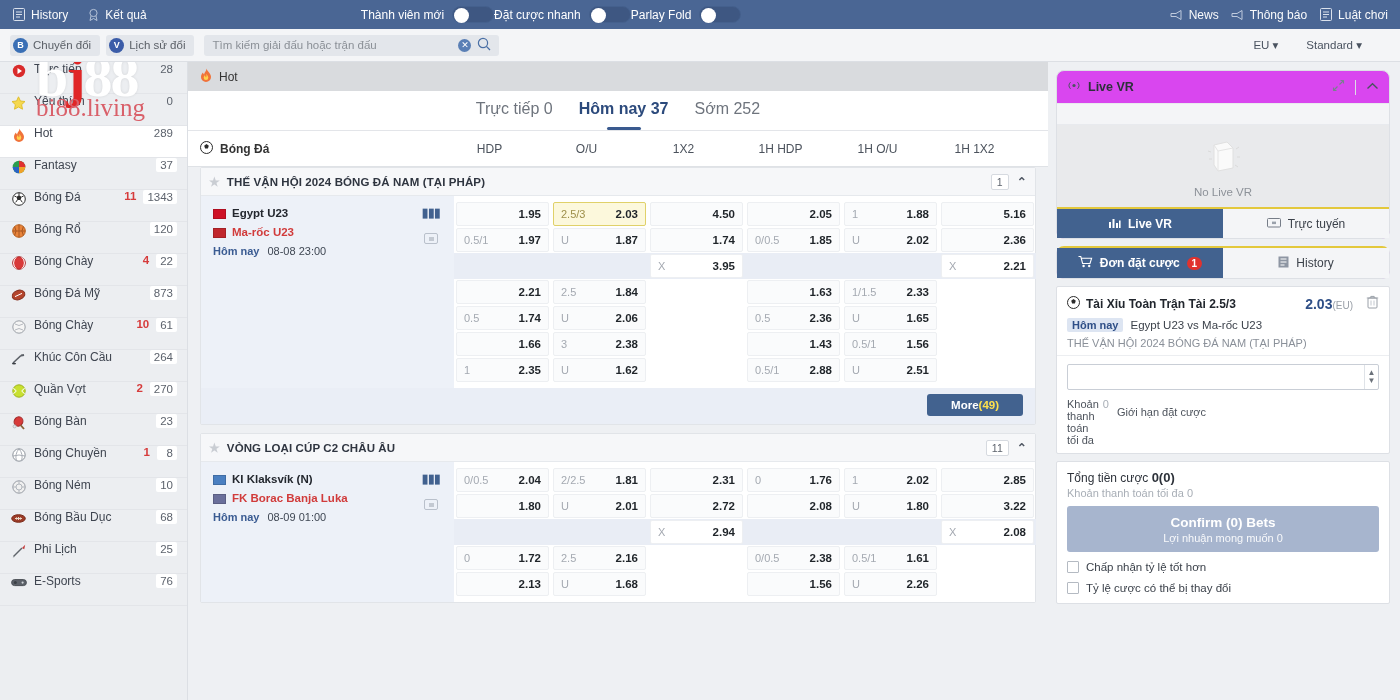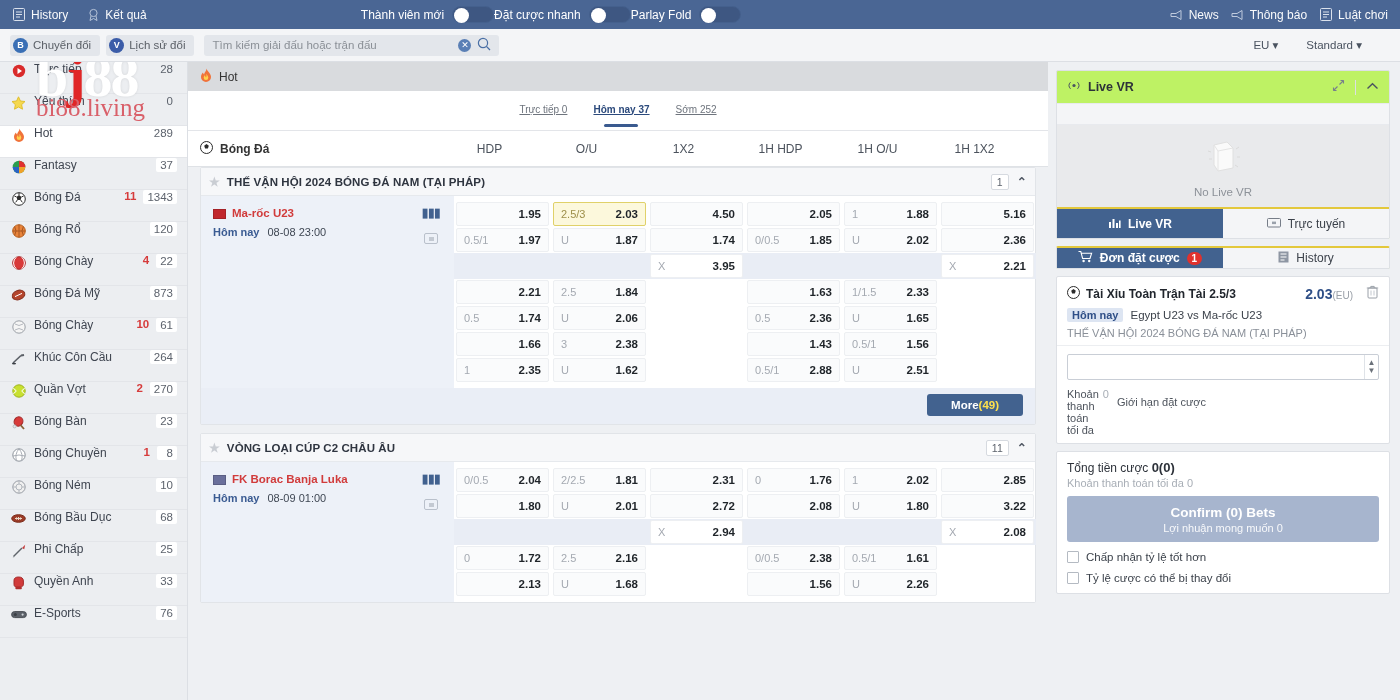--- a/index.html
+++ b/index.html
@@ -91,21 +91,21 @@
             text-shadow:0 0 3px rgba(0,0,0,.10);}
   .logo-bj .jred{ color:#e02626; }
   .logo-sub{ font-size:25px; color:#d9606a; margin-top:-12px; font-family:"Liberation Serif", serif;}
 
   
   .main { flex:1; display:flex; flex-direction:column; overflow:hidden; background:#eef0f3; }
   .hot-head{ height:29px; display:flex; align-items:center; padding:0 12px; gap:7px;
              background:#d9dbde; font-size:12px; color:#333; }
   .sub-tabs{ height:40px; background:#fff; display:flex; align-items:center; justify-content:center;
              gap:26px; border-bottom:1px solid #e3e5e9; position:relative;}
-  .sub-tab{ font-size:10px; color:#6e747d; cursor:pointer; padding-bottom:3px; position:relative;text-decoration:underline;}
+  .sub-tab{ font-size:16px; color:#6e747d; cursor:pointer; padding-bottom:3px; position:relative;}
   .sub-tab.active{ color:#2c4a7c; font-weight:bold; }
   .sub-tab.active::after{ content:""; position:absolute; left:50%; transform:translateX(-50%);
     bottom:-9px; width:34px; height:3px; background:#3a5a8f; border-radius:2px;}
 
   .mkt-head{
     height:36px; background:#fff; display:flex; align-items:center;
     border-bottom:1px solid #dfe2e6; font-size:12px; color:#4b525c;
   }
   .mkt-head .sportcell{ width:253px; display:flex; align-items:center; gap:7px; padding-left:12px; font-weight:bold; color:#333;}
   .mkt-head .mcol{ width:97px; text-align:center; }
@@ -162,33 +162,33 @@
 
   .more-bar{ background:#eaeef6; padding:6px 12px 8px 0; display:flex; justify-content:flex-end;}
   .more-btn{
     background:#42628f; color:#fff; border:none; border-radius:3px;
     font-family:inherit; font-size:11.5px; padding:5px 24px; cursor:pointer; font-weight:bold;
   }
   .more-btn .num{ color:#ffe14d; }
 
   
   .right { width:352px; flex:0 0 352px; padding:8px 10px 0 8px; overflow:hidden;}
-  .card{ background:#bef264; border:1px solid #dde0e5; border-radius:2px; margin-bottom:7px;}
+  .card{ background:#d946ef; border:1px solid #dde0e5; border-radius:8px; margin-bottom:7px;}
   .vr-head{ height:32px; display:flex; align-items:center; padding:0 10px; gap:7px; font-size:12.5px; font-weight:bold; color:#2d323a;}
   .vr-head .hr{ margin-left:auto; display:flex; align-items:center; gap:10px; color:#667;}
   .vr-head .divider{width:1px;height:15px;background:#dcdfe4;}
   .vr-strip{ height:22px; background:#f4f5f7; border-top:1px solid #e8eaee; border-bottom:1px solid #e8eaee;}
   .vr-body{ height:82px; background:#e9eaec; display:flex; flex-direction:column; align-items:center; justify-content:center; gap:4px;}
   .vr-body .novr{ font-size:11.5px; color:#8d9299;}
   .seg{ display:flex; border-top:2px solid #e3c83c;}
   .seg .sg{ flex:1; height:29px; display:flex; align-items:center; justify-content:center; gap:7px;
             font-size:12px; cursor:pointer; background:#f4f5f7; color:#3c424b; }
   .seg .sg.on{ background:#42628f; color:#fff; font-weight:bold; border-top:0;}
   .seg2{ display:flex; }
-  .seg2 .sg{ flex:1; height:20px; display:flex; align-items:center; justify-content:center; gap:7px;
+  .seg2 .sg{ flex:1; height:30px; display:flex; align-items:center; justify-content:center; gap:7px;
             font-size:12px; cursor:pointer; background:#f4f5f7; color:#3c424b; }
   .seg2 .sg.on{ background:#42628f; color:#fff; font-weight:bold;}
   .badge-n{ background:#e0322e; color:#fff; border-radius:9px; font-size:10px; padding:1px 5px; font-weight:bold;}
 
   .bet-card{ background:#fff; border:1px solid #dde0e5; border-radius:2px; margin-bottom:7px;}
   .bet-top{ padding:8px 10px 6px 10px; border-bottom:1px solid #eceef1;}
   .bet-l1{ display:flex; align-items:center; gap:6px;}
   .bet-title{ font-size:12px; font-weight:bold; color:#21262d;}
   .bet-odds{ margin-left:auto; font-size:14px; font-weight:bold; color:#2f4f87;}
   .bet-odds .eu{ font-size:10px; color:#9aa0a8; font-weight:normal;}
@@ -513,32 +513,22 @@
             <span class="sb-cnt">68</span>
           </div>
           <div class="sb-item">
             <span class="sicon">
               <svg width="14" height="14" viewBox="0 0 14 14">
                 <line x1="1.5" y1="12.5" x2="10" y2="4" stroke="#5f646b" stroke-width="1.5"></line>
                 <polygon points="10,4 13.2,0.8 12.2,5.2" fill="#c23a3a"></polygon>
                 <polygon points="1.5,12.5 0.7,13.3 2.3,13.3" fill="#7b8089"></polygon>
               </svg>
             </span>
-            <span class="sb-label">Phi Chấp</span>
+            <span class="sb-label">Phi Lịch</span>
             <span class="sb-cnt">25</span>
-          </div>
-          <div class="sb-item">
-            <span class="sicon">
-              <svg width="13" height="14" viewBox="0 0 13 14">
-                <path d="M2 4.2 C2 2 4 1 6.5 1 C9.6 1 11.4 2.4 11.4 5 L11.4 8.2 C11.4 10 10 11 8 11 L4.6 11 C3 11 2 10 2 8.4 Z" fill="#d13b3b" stroke="#a32b2b"></path>
-                <rect x="3.4" y="11" width="6.4" height="2.3" rx="0.8" fill="#b02e2e"></rect>
-              </svg>
-            </span>
-            <span class="sb-label">Quyền Anh</span>
-            <span class="sb-cnt">33</span>
           </div>
           <div class="sb-item">
             <span class="sicon">
               <svg width="16" height="11" viewBox="0 0 16 11">
                 <rect x="0.6" y="2.6" width="14.8" height="6" rx="3" fill="#5c6169" stroke="#4a4f56"></rect>
                 <circle cx="4.3" cy="5.6" r="1.5" fill="#3a3f45"></circle>
                 <circle cx="11.6" cy="5.6" r="1.1" fill="#cfd3d8"></circle>
               </svg>
             </span>
             <span class="sb-label">E-Sports</span>
@@ -591,20 +581,24 @@
             <div class="league-head">
               <span class="lg-star">★</span>
               <span>THẾ VẬN HỘI 2024 BÓNG ĐÁ NAM (TẠI PHÁP)</span>
               <span class="lg-right">
                 <span class="lg-cnt">1</span>
                 <span class="lg-chev">⌃</span>
               </span>
             </div>
             <div class="match">
               <div class="team-col">
+                <div class="team-row home">
+                  <span class="flag" style="background:#ce1126"></span>
+                  <span>Egypt U23</span>
+                </div>
                 <div class="team-row away">
                   <span class="flag" style="background:#c1272d"></span>
                   <span>Ma-rốc U23</span>
                 </div>
                 <div class="time-row">
                   <span class="tday">Hôm nay</span>
                   <span class="tval">08-08 23:00</span>
                 </div>
                 <div class="tcol-icons">
                   <span class="bar-ic">▮▮▮</span>
@@ -852,20 +846,24 @@
             <div class="league-head">
               <span class="lg-star">★</span>
               <span>VÒNG LOẠI CÚP C2 CHÂU ÂU</span>
               <span class="lg-right">
                 <span class="lg-cnt">11</span>
                 <span class="lg-chev">⌃</span>
               </span>
             </div>
             <div class="match">
               <div class="team-col">
+                <div class="team-row home">
+                  <span class="flag" style="background:#4a7fc1"></span>
+                  <span>KI Klaksvík (N)</span>
+                </div>
                 <div class="team-row away">
                   <span class="flag" style="background:#6a6f9b"></span>
                   <span>FK Borac Banja Luka</span>
                 </div>
                 <div class="time-row">
                   <span class="tday">Hôm nay</span>
                   <span class="tval">08-09 01:00</span>
                 </div>
                 <div class="tcol-icons">
                   <span class="bar-ic">▮▮▮</span>

